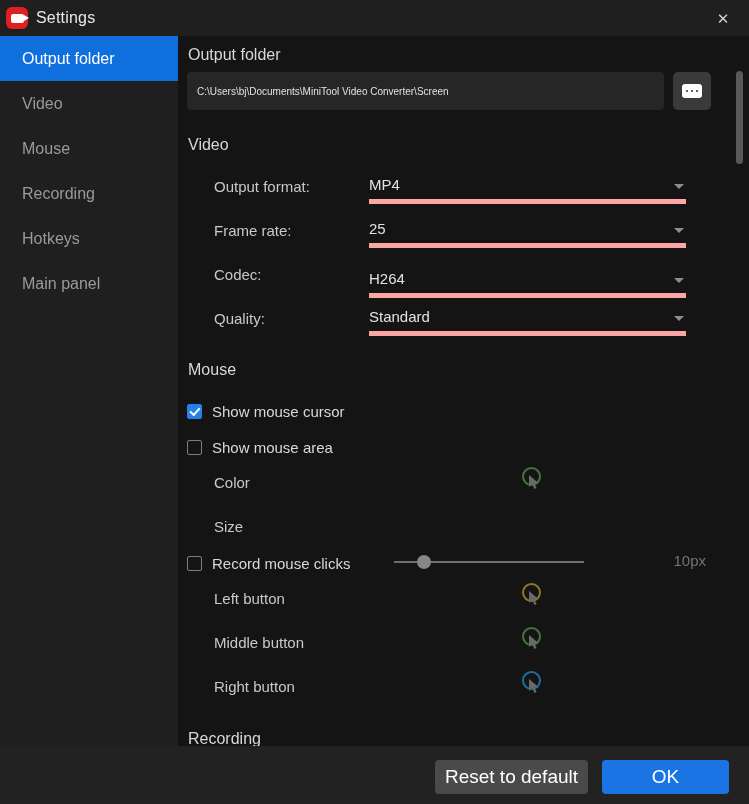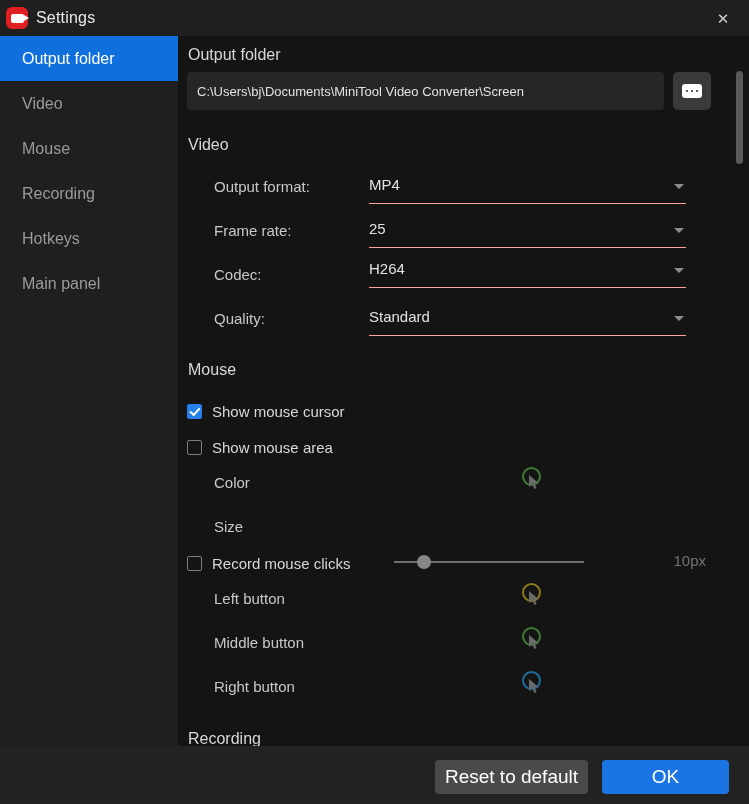--- a/index.html
+++ b/index.html
@@ -56,38 +56,38 @@
   .section-title {
     color: #d8d8d8; font-size: 16px; position: absolute; left: 10px;
   }
   .field-label {
     color: #c9c9c9; font-size: 15px; position: absolute; left: 36px;
   }
 
   
   .path-input {
     position: absolute; left: 9px; top: 36px; width: 477px; height: 38px;
-    background: #262626; border-radius: 4px; color: #e2e2e2; font-size: 13px;
+    background: #262626; border-radius: 4px; color: #e2e2e2; font-size: 10px;
     display: flex; align-items: center; padding: 0 10px; white-space: nowrap; overflow: hidden;
   }
   .browse-btn {
     position: absolute; left: 495px; top: 36px; width: 38px; height: 38px;
     background: #3a3a3a; border-radius: 5px; display: flex;
     align-items: center; justify-content: center;
   }
   .dots-box {
     width: 20px; height: 14px; background: #ffffff; border-radius: 3px;
     display: flex; align-items: center; justify-content: center; gap: 2.5px;
   }
   .dots-box i { width: 2.5px; height: 2.5px; background: #2a2a2a; border-radius: 50%; display:block; }
 
   
   .dropdown {
     position: absolute; left: 191px; width: 317px; height: 30px;
-    border-bottom: 1px solid #fca5a5;
+    border-bottom: 5px solid #fca5a5;
   }
   .dropdown .val { color: #e2e2e2; font-size: 15px; position: absolute; left: 0; top: 2px; }
   .caret {
     position: absolute; right: 2px; top: 10px; width: 0; height: 0;
     border-left: 5px solid transparent; border-right: 5px solid transparent;
     border-top: 5px solid #8d8d8d;
   }
 
   
   .cbrow { position: absolute; left: 9px; display: flex; align-items: center; }
@@ -200,21 +200,21 @@
       <span class="caret"></span>
     </div>
 
     <div class="field-label" style="top:186px">Frame rate:</div>
     <div class="dropdown" style="top:182px">
       <span class="val">25</span>
       <span class="caret"></span>
     </div>
 
     <div class="field-label" style="top:230px">Codec:</div>
-    <div class="dropdown" style="top:222px">
+    <div class="dropdown" style="top:232px">
       <span class="val">H264</span>
       <span class="caret"></span>
     </div>
 
     <div class="field-label" style="top:274px">Quality:</div>
     <div class="dropdown" style="top:270px">
       <span class="val">Standard</span>
       <span class="caret"></span>
     </div>
 

